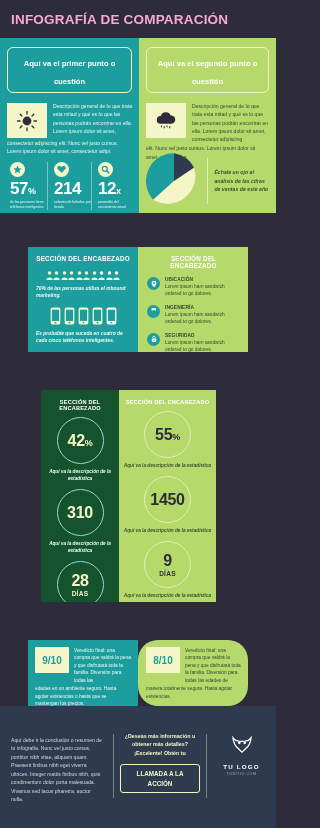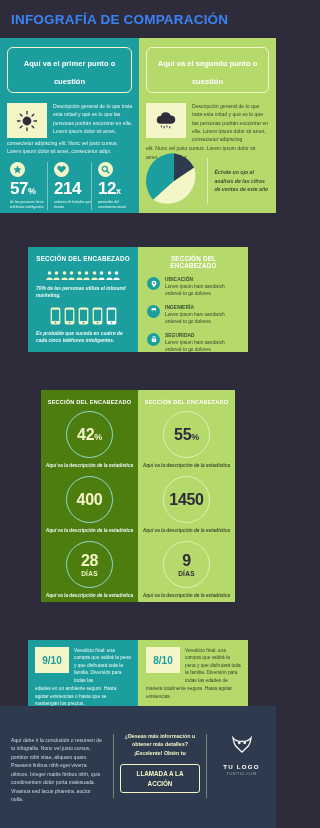--- a/index.html
+++ b/index.html
@@ -10,21 +10,21 @@
     overflow: hidden;
   }
   .page { position: relative; width: 276px; height: 828px; background: #2e2c3a; }
 
   
   .titlebar {
     position: absolute; left: 0; top: 0; width: 276px; height: 38px;
     background: #2e2c3a; display: flex; align-items: center;
   }
   .title {
-    color: #3b82f6; font-size: 13.5px; font-weight: bold;
+    color: #f9a8d4; font-size: 13.5px; font-weight: bold;
     letter-spacing: .2px; padding-left: 11px;
   }
   .tab-teal { position: absolute; left: 0; top: 0; width: 139px; height: 6px; background: #1c9e9e; }
   .tab-green { position: absolute; left: 139px; top: 0; width: 137px; height: 6px; background: #b5d96b; }
 
   
   .sec1 { position: absolute; left: 0; top: 38px; width: 276px; height: 181px; display: flex; }
   .half-teal { width: 139px; height: 100%; background: #1c9e9e; position: relative; }
   .half-green { width: 137px; height: 100%; background: #b5d96b; position: relative; }
 
@@ -78,21 +78,21 @@
   .feat { display: flex; gap: 5px; margin-bottom: 7px; }
   .feat-ic {
     width: 13px; height: 13px; border-radius: 50%; background: #1c9e9e; flex: 0 0 13px;
     display: flex; align-items: center; justify-content: center;
   }
   .feat-t { font-size: 4.8px; font-weight: bold; color: #2e4a2e; letter-spacing: .1px; }
   .feat-d { font-size: 4.8px; color: #334a28; line-height: 1.55; margin-top: 1px; }
 
   
   .sec3 { position: absolute; left: 41px; top: 390px; width: 194px; height: 212px; display: flex; }
-  .s3-teal { width: 97px; background: #4d7c0f; padding-top: 9px; }
+  .s3-teal { width: 78px; background: #14532d; padding-top: 9px; }
   .s3-green { width: 97px; background: #b5d96b; padding-top: 9px; }
   .s3-head { font-size: 5.6px; font-weight: bold; color: #ffffff; text-align: center; letter-spacing: .2px; }
   .circles { margin-top: 6px; }
   .cstat { text-align: center; margin-bottom: 7px; }
   .ring {
     width: 47px; height: 47px; border-radius: 50%; margin: 0 auto;
     display: flex; flex-direction: column; align-items: center; justify-content: center;
   }
   .ring.t { border: 1.4px solid #8fdcd2; }
   .ring.g { border: 1.4px solid #e4f0b8; }
@@ -101,21 +101,21 @@
   .cunit { font-size: 6.5px; font-weight: bold; margin-top: 1px; letter-spacing: .3px; }
   .t .cval, .t .cunit { color: #f4f6c8; }
   .g .cval, .g .cunit { color: #2e2c3a; }
   .cdesc { font-size: 4.7px; line-height: 1.5; font-style: italic; font-weight: bold; margin-top: 4px; }
   .s3-teal .cdesc { color: #eafaf6; }
   .s3-green .cdesc { color: #3f5030; }
 
   
   .sec4 { position: absolute; left: 28px; top: 640px; width: 220px; height: 66px; display: flex; }
   .v-teal { width: 110px; background: #1c9e9e; padding: 7px 7px 0 7px; }
-  .v-green { width: 110px; background: #b5d96b; padding: 7px 7px 0 8px; }
+  .v-green { width: 110px; background: #b5d96b; padding: 7px 7px 0 8px; border-radius: 20px; }
   .v-top { display: flex; gap: 5px; }
   .score {
     background: #f4f6c8; width: 34px; height: 26px; flex: 0 0 34px;
     display: flex; align-items: center; justify-content: center;
     font-size: 10px; font-weight: bold;
   }
   .v-teal .score { color: #1c9e9e; }
   .v-green .score { color: #1c9e9e; }
   .v-text { font-size: 4.8px; line-height: 1.56; }
   .v-teal .v-text, .v-teal .v-rest { color: #eafaf6; }
@@ -381,21 +381,21 @@
       <div class="s3-head">SECCIÓN DEL ENCABEZADO</div>
       <div class="circles">
         <div class="cstat">
           <div class="ring t">
             <div class="cval"><span>42</span><span class="pc">%</span></div>
           </div>
           <div class="cdesc">Aquí va la descripción de la estadística</div>
         </div>
         <div class="cstat">
           <div class="ring t">
-            <div class="cval"><span>400</span></div>
+            <div class="cval"><span>310</span></div>
           </div>
           <div class="cdesc">Aquí va la descripción de la estadística</div>
         </div>
         <div class="cstat">
           <div class="ring t">
             <div class="cval"><span>28</span></div>
             <div class="cunit">DÍAS</div>
           </div>
           <div class="cdesc">Aquí va la descripción de la estadística</div>
         </div>

